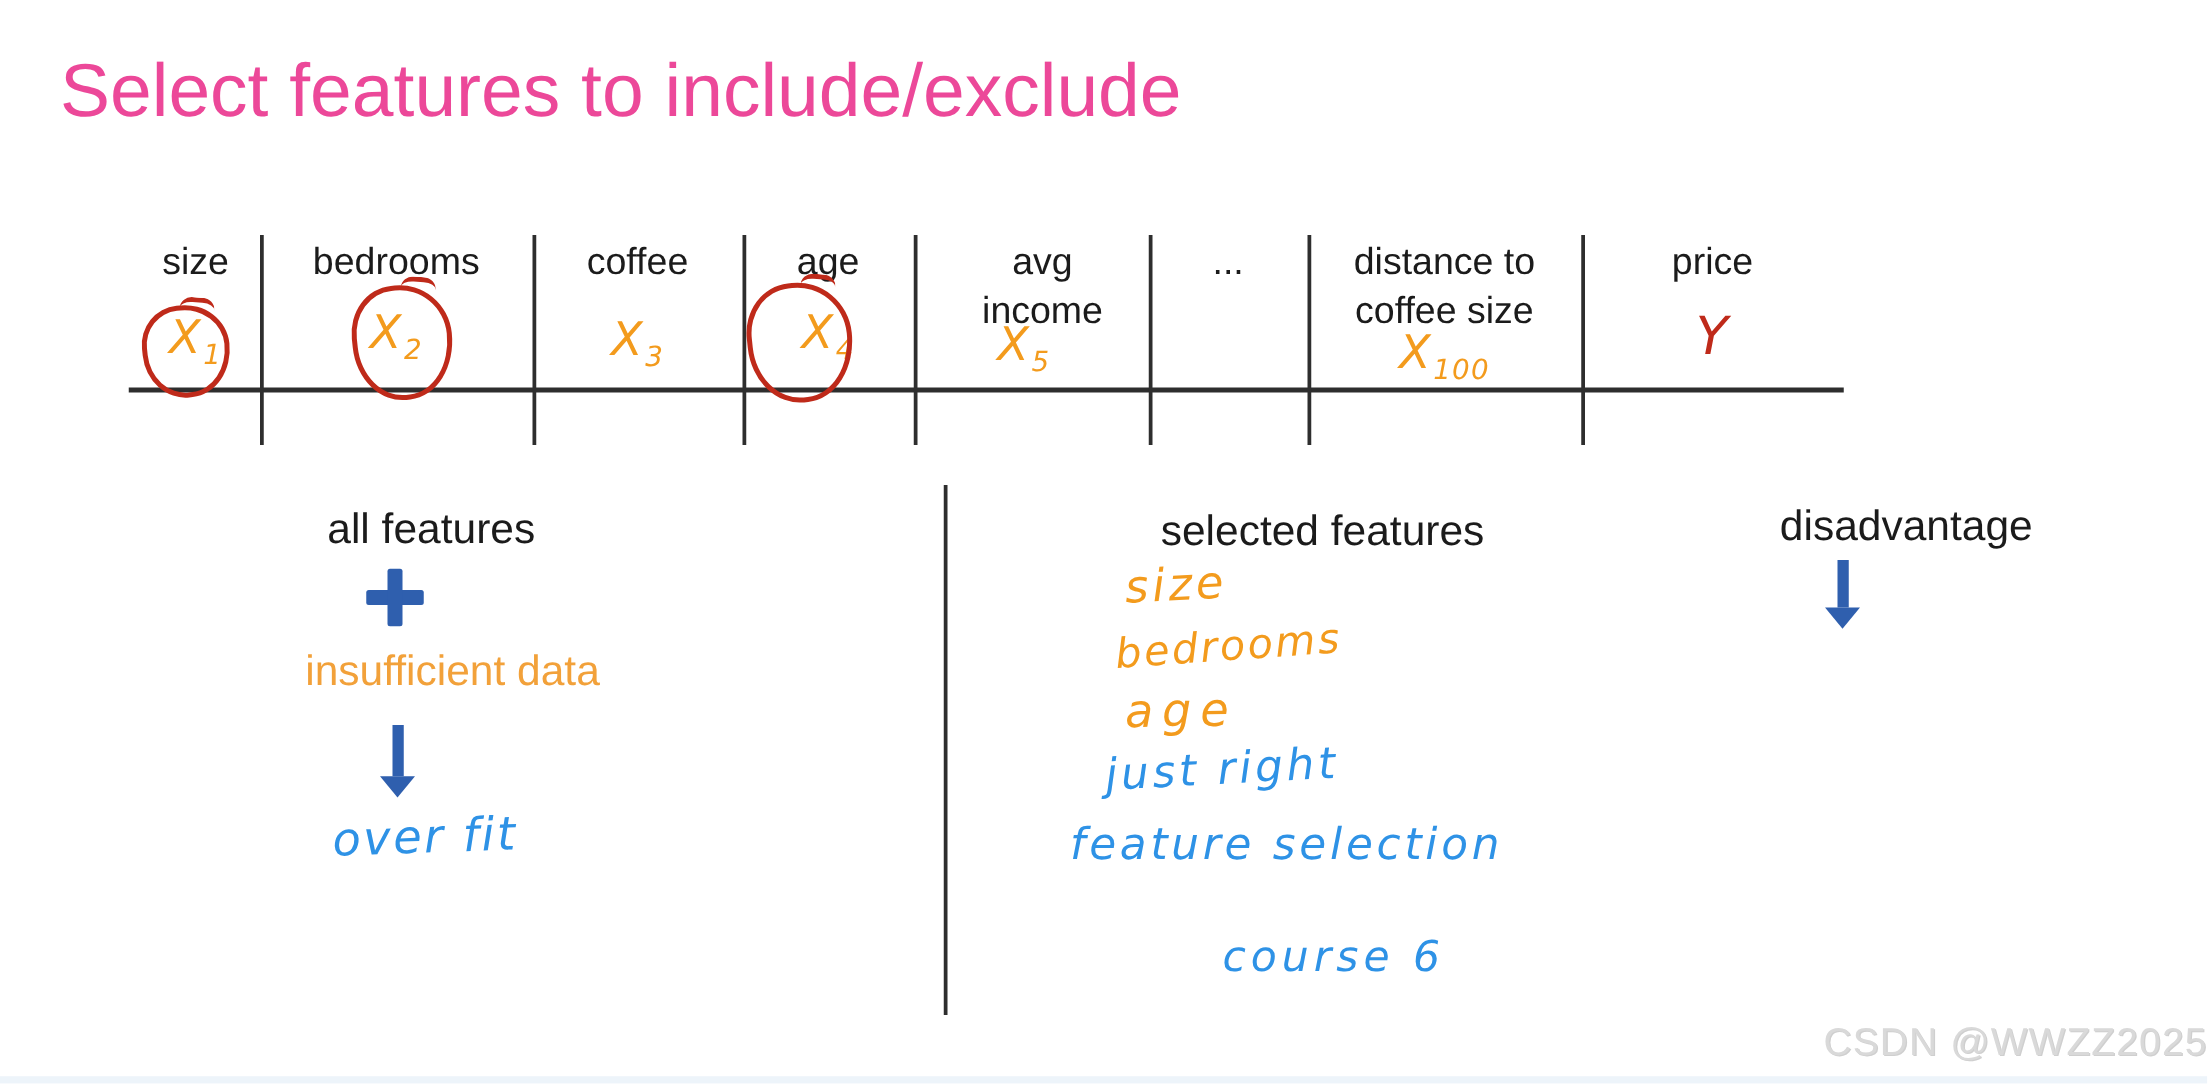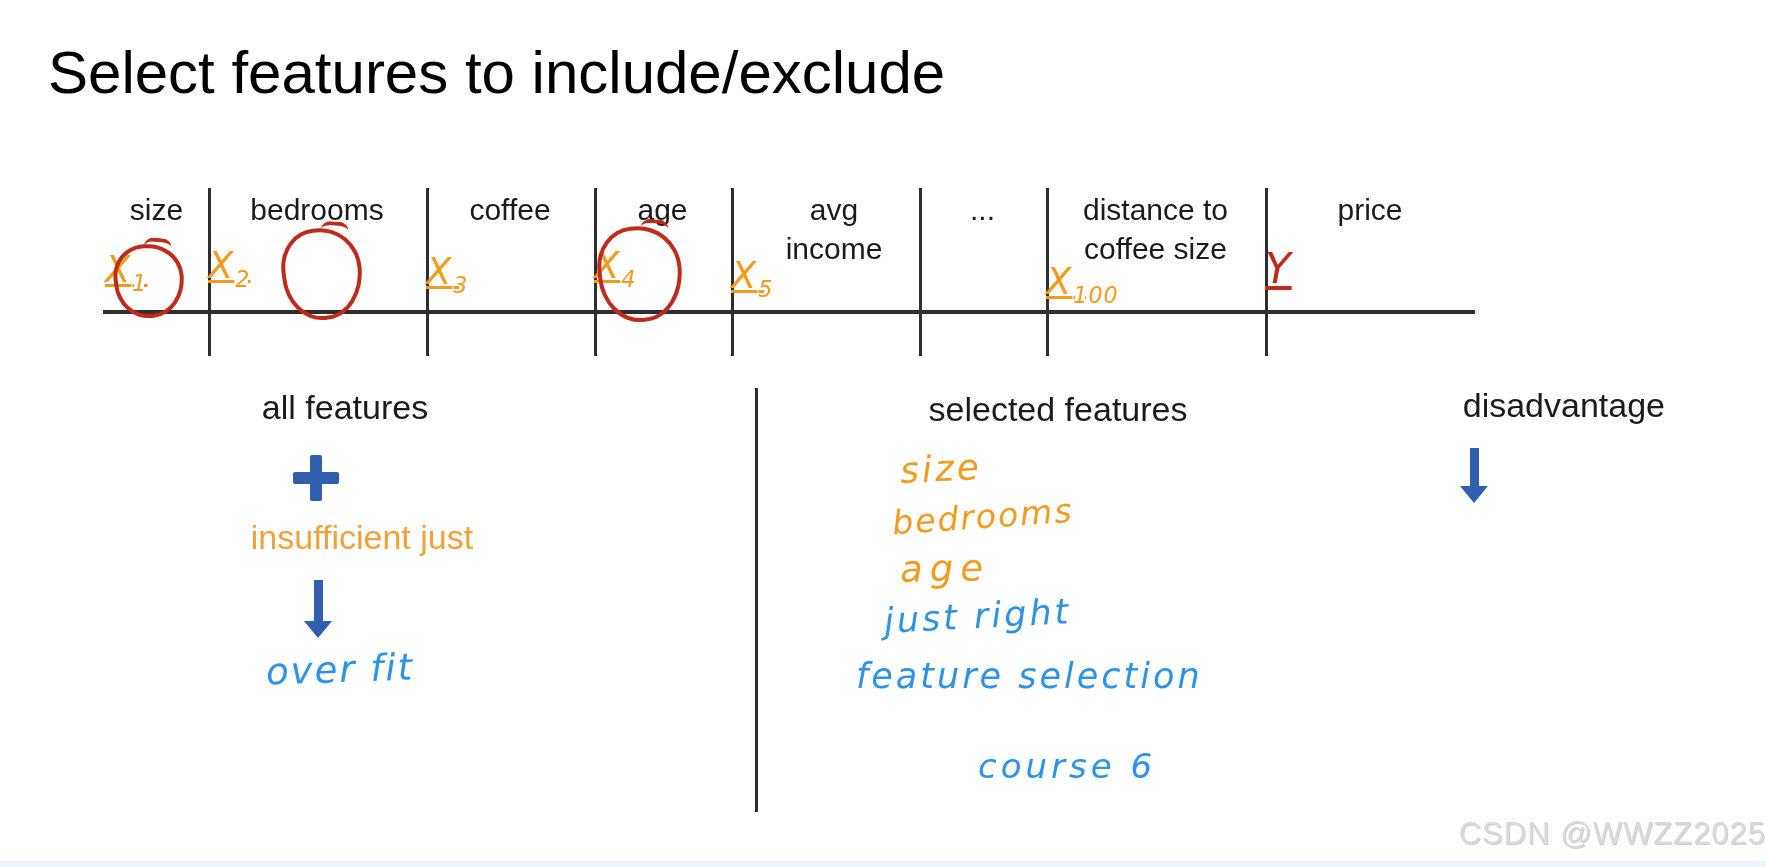--- a/index.html
+++ b/index.html
@@ -12,21 +12,21 @@
     font-family: "Liberation Sans", sans-serif;
     color: #1b1b1b;
   }
   .abs { position:absolute; }
 
   
   #title {
     left: 48px; top: 38px;
     font-size: 60px;
     letter-spacing: 0px;
-    color: #000000;
+    color: #ec4899;
   }
 
   
   .hline {
     left: 103px; top: 310px;
     width: 1372px; height: 4px;
     background: #2e2e2e;
   }
   .vline {
     top: 188px; height: 168px;
@@ -39,23 +39,22 @@
     text-align: center;
     white-space: pre-line;
     color: #1b1b1b;
   }
   .hand {
     font-family: "DejaVu Sans", sans-serif;
     font-style: italic;
   }
   .xcell {
     font-size: 37px;
-    text-align: left;
+    text-align: center;
     letter-spacing: 1px;
-    text-decoration: underline;
   }
   .xsub { font-size: 0.6em; vertical-align: -0.4em; margin-left: 1px; }
   .orange-hw { color:#f39b1d; }
   .red-hw { color:#bf2a1a; }
   .blue-hw { color:#2e92e6; }
 
   .red-circle {
     border: 4px solid #bf2a1a;
     border-radius: 46% 54% 50% 50% / 44% 48% 56% 52%;
     transform: rotate(-6deg);
@@ -64,21 +63,21 @@
     content:"";
     position:absolute;
     top:-9px; right:5px;
     width:28px; height:15px;
     border-top:4px solid #bf2a1a;
     border-radius:50% / 70%;
     transform:rotate(10deg);
   }
 
   
-  .section-heading { font-size: 34px; color:#1b1b1b; text-align:center; }
+  .section-heading { font-size: 34px; color:#1b1b1b; text-align:center;margin-top:16px; }
   .orange-note { font-size: 34px; color:#f2a13a; white-space: pre-line; }
 
   
   .plus-icon { width:46px; height:46px; }
   .plus-icon::before {
     content:""; position:absolute; left:0; top:17px; width:46px; height:12px;
     background:#2f5fae; border-radius:2px;
   }
   .plus-icon::after {
     content:""; position:absolute; left:17px; top:0; width:12px; height:46px;
@@ -147,37 +146,37 @@
   <div class="abs xcell hand orange-hw" style="left:731px;width:176px;top:254px"><span>X</span><span class="xsub">5</span></div>
   <div class="abs xcell hand orange-hw" style="left:1046px;width:219px;top:260px"><span>X</span><span class="xsub">100</span></div>
   <div class="abs xcell hand red-hw" style="left:1265px;width:210px;top:244px;font-size:42px"><span>Y</span></div>
 
   <div class="abs red-circle" style="left:114px;top:244px;width:62px;height:66px"></div>
   <div class="abs red-circle" style="left:282px;top:228px;width:72px;height:84px"></div>
   <div class="abs red-circle" style="left:598px;top:226px;width:76px;height:88px"></div>
 
   <div class="abs section-heading" style="left:195px;top:388px;width:300px">all features</div>
   <div class="abs plus-icon" style="left:293px;top:455px"></div>
-  <div class="abs orange-note" style="left:182px;top:518px;width:360px;text-align:center">insufficient just</div>
+  <div class="abs orange-note" style="left:182px;top:518px;width:360px;text-align:center">insufficient data</div>
   <div class="abs down-arrow" style="left:304px;top:580px">
     <div class="shaft" style="height:41px"></div>
       <div class="head"></div>
   </div>
   <div class="abs hand blue-hw" style="left:230px;top:648px;width:220px;font-size:37px;text-align:center;transform:rotate(-2deg);letter-spacing:2px">over fit</div>
 
   <div class="abs panel-divider"></div>
   <div class="abs section-heading" style="left:858px;top:390px;width:400px">selected features</div>
   <div class="abs hand orange-hw" style="left:900px;top:448px;font-size:36px;letter-spacing:3px;transform:rotate(-3deg)">size</div>
   <div class="abs hand orange-hw" style="left:892px;top:497px;font-size:33px;letter-spacing:2px;transform:rotate(-4deg)">bedrooms</div>
   <div class="abs hand orange-hw" style="left:900px;top:547px;font-size:37px;letter-spacing:7px;transform:rotate(-1deg)">age</div>
   <div class="abs hand blue-hw" style="left:884px;top:596px;font-size:35px;letter-spacing:3px;transform:rotate(-3deg)">just right</div>
   <div class="abs hand blue-hw" style="left:856px;top:656px;font-size:35px;letter-spacing:3px">feature selection</div>
   <div class="abs hand blue-hw" style="left:978px;top:746px;font-size:34px;letter-spacing:4px">course 6</div>
 
-  <div class="abs section-heading" style="left:1385px;top:386px;width:280px;text-align:right">disadvantage</div>
+  <div class="abs section-heading" style="left:1385px;top:386px;width:280px;text-align:center">disadvantage</div>
   <div class="abs down-arrow" style="left:1460px;top:448px">
     <div class="shaft" style="height:38px"></div>
       <div class="head"></div>
   </div>
 
   <div id="watermark" class="abs">CSDN @WWZZ2025</div>
   <div id="bottom-strip" class="abs"></div>
 
 </div>
 

